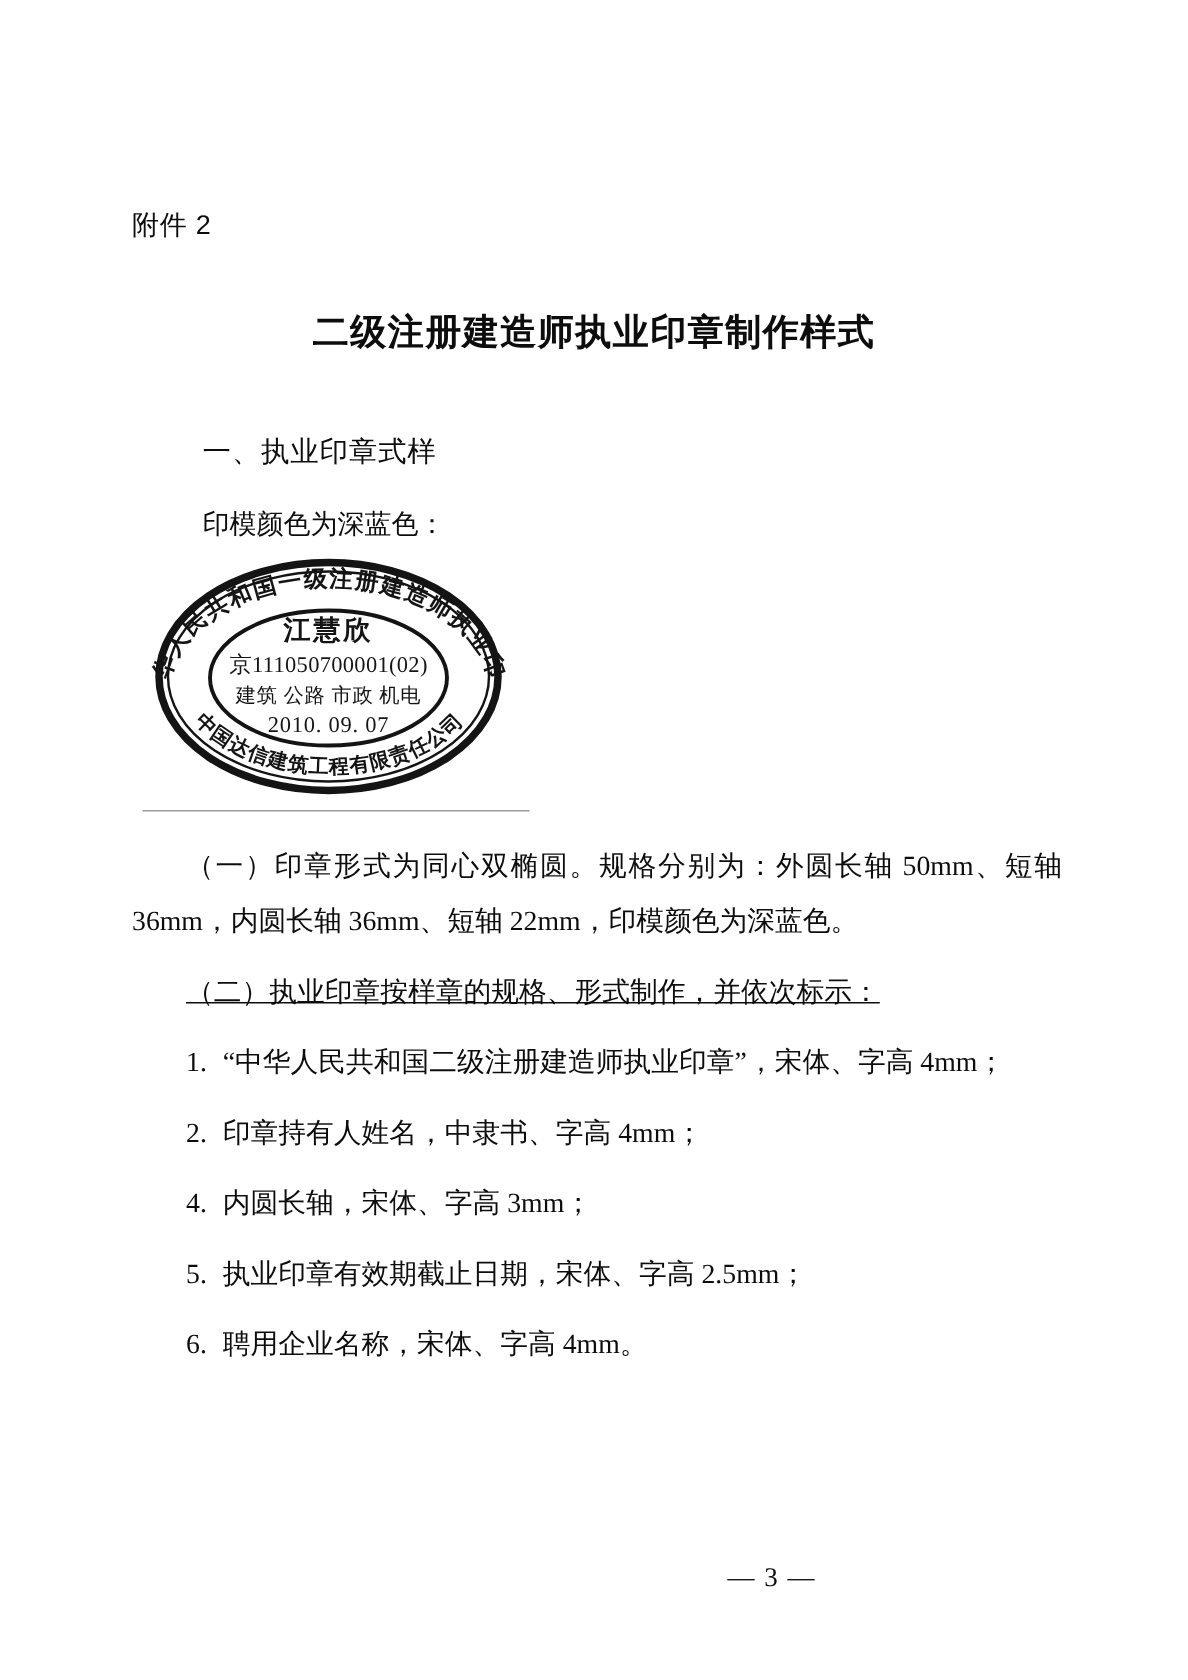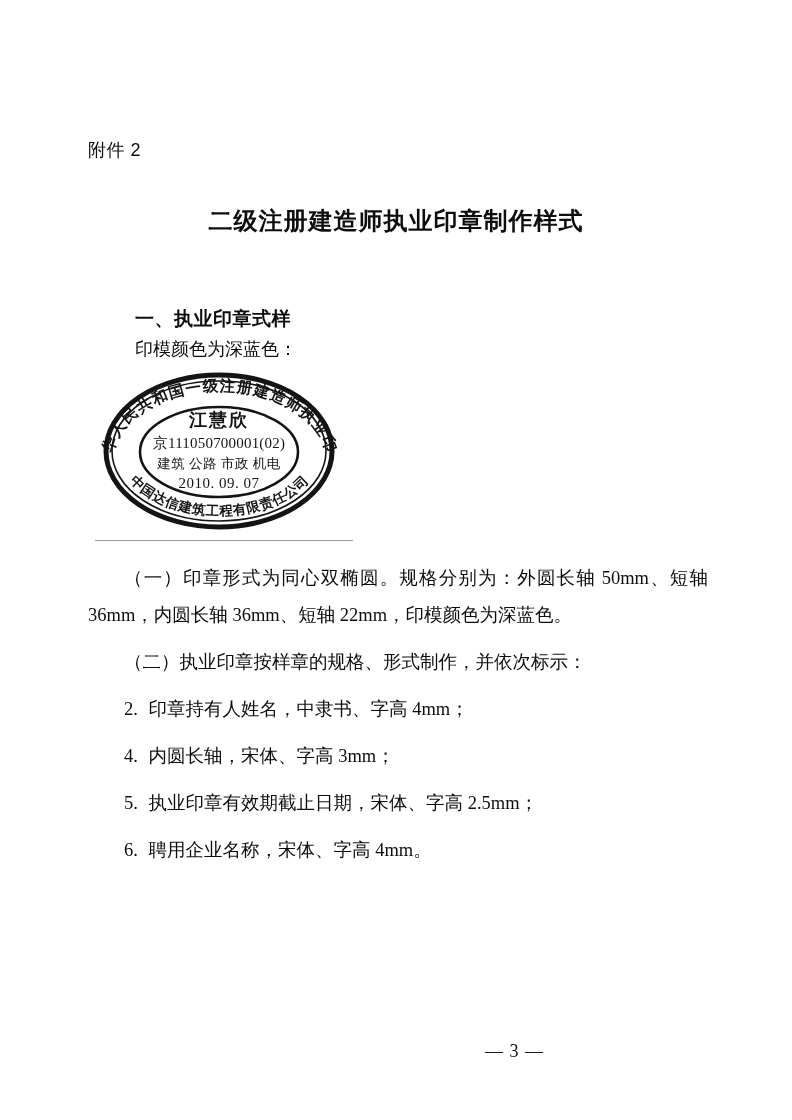--- a/index.html
+++ b/index.html
@@ -38,23 +38,22 @@
     font-size: 24px;
     font-weight: bold;
     letter-spacing: 1px;
     font-family: "Liberation Serif", serif;
   }
   .section-heading {
     position: absolute;
     left: 135px;
     top: 288px;
     font-size: 19px;
-    font-weight: bold;
+    font-weight: normal;
     letter-spacing: 0.5px;
-    margin-top: 18px;
   }
   .lead-line {
     position: absolute;
     left: 135px;
     top: 337px;
     font-size: 18px;
   }
   
   .seal-wrap {
     position: absolute;
@@ -80,21 +79,21 @@
     width: 620px;
   }
   p.para {
     margin: 0 0 0 0;
     font-size: 18.5px;
     line-height: 37px;
     text-align: justify;
     text-justify: inter-ideograph;
   }
   p.indent { text-indent: 36px; }
-  p.gap { margin-top: 10px; }
+  p.gap { margin-top: 10px; text-decoration: underline; }
   .numlist {
     margin: 0;
     padding: 0;
     list-style: none;
   }
   .numlist li {
     font-size: 18.5px;
     line-height: 37px;
     text-indent: 36px;
     margin-top: 10px;
@@ -153,20 +152,24 @@
   <div class="seal-underline"></div>
 
   <div class="body-block">
 
     <p class="para indent">（一）印章形式为同心双椭圆。规格分别为：外圆长轴 50mm、短轴 36mm，内圆长轴 36mm、短轴 22mm，印模颜色为深蓝色。</p>
 
     <p class="para indent gap">（二）执业印章按样章的规格、形式制作，并依次标示：</p>
 
     <ul class="numlist">
       <li>
+        <span class="num">1.</span>
+        <span>“中华人民共和国二级注册建造师执业印章”，宋体、字高 4mm；</span>
+      </li>
+      <li>
         <span class="num">2.</span>
         <span>印章持有人姓名，中隶书、字高 4mm；</span>
       </li>
       <li>
         <span class="num">4.</span>
         <span>内圆长轴，宋体、字高 3mm；</span>
       </li>
       <li>
         <span class="num">5.</span>
         <span>执业印章有效期截止日期，宋体、字高 2.5mm；</span>

